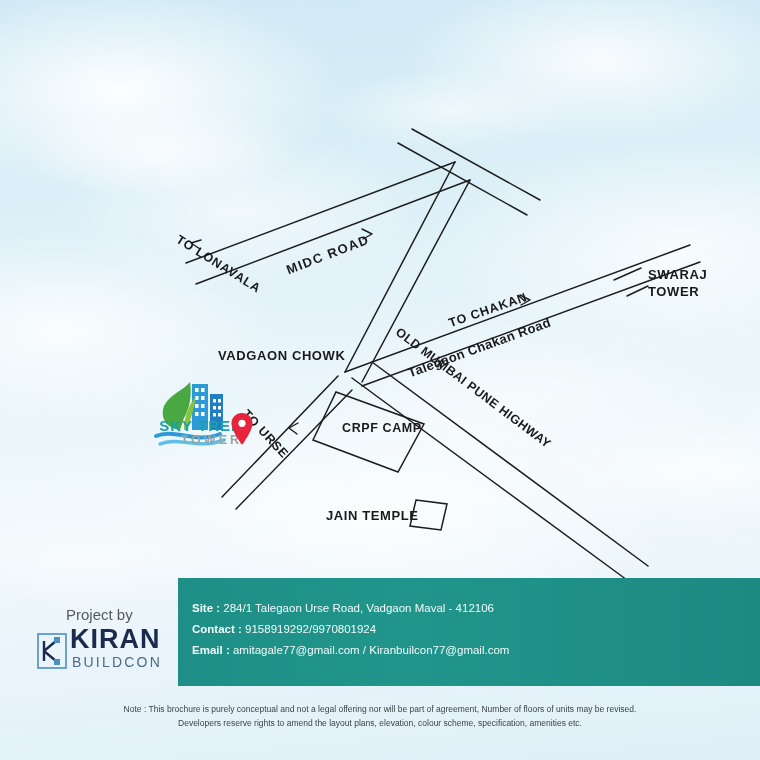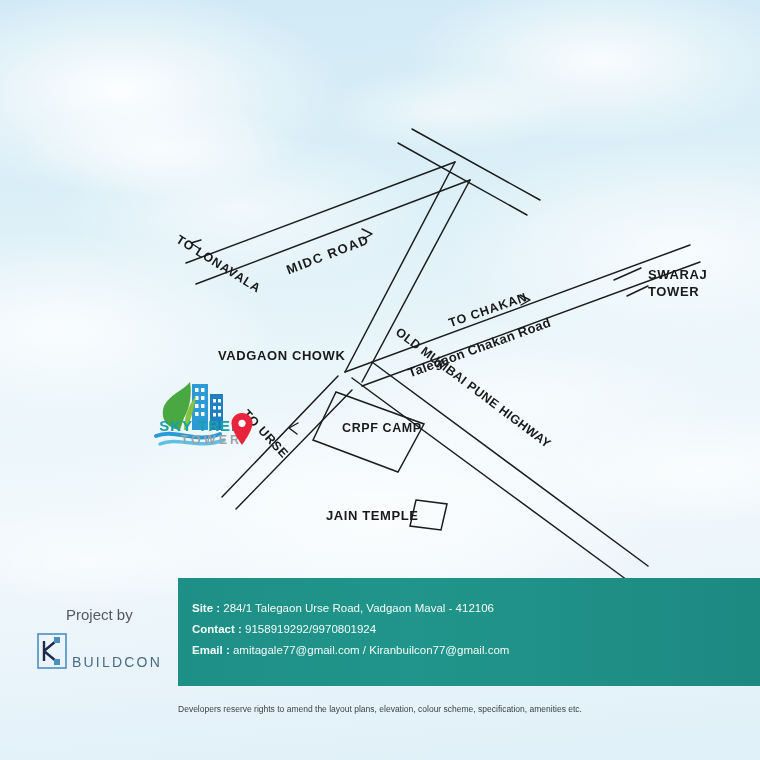--- a/index.html
+++ b/index.html
@@ -199,19 +199,23 @@
   </div>
 
   <div class="project-by">Project by</div>
 
   <svg class="kiran-logo" viewBox="0 0 140 46">
     <rect x="4" y="6" width="28" height="34" fill="none" stroke="#4a8fc0" stroke-width="1.6"></rect>
     <path d="M10,13 L10,33 M10,23 L22,13 M10,23 L22,33" stroke="#1b2b4b" stroke-width="2.4" fill="none"></path>
     <rect x="20" y="9" width="6" height="6" fill="#4a8fc0"></rect>
     <rect x="20" y="31" width="6" height="6" fill="#4a8fc0"></rect>
   </svg>
+  <div class="kiran-name">
+    <span class="kiran-k">KIRAN</span>
+  </div>
   <div class="kiran-sub">BUILDCON</div>
 
   <div class="note">
+    <div>Note : This brochure is purely conceptual and not a legal offering nor will be part of agreement, Number of floors of units may be revised.</div>
     <div>Developers reserve rights to amend the layout plans, elevation, colour scheme, specification, amenities etc.</div>
   </div>
 
 </div>
 
 </body></html>

